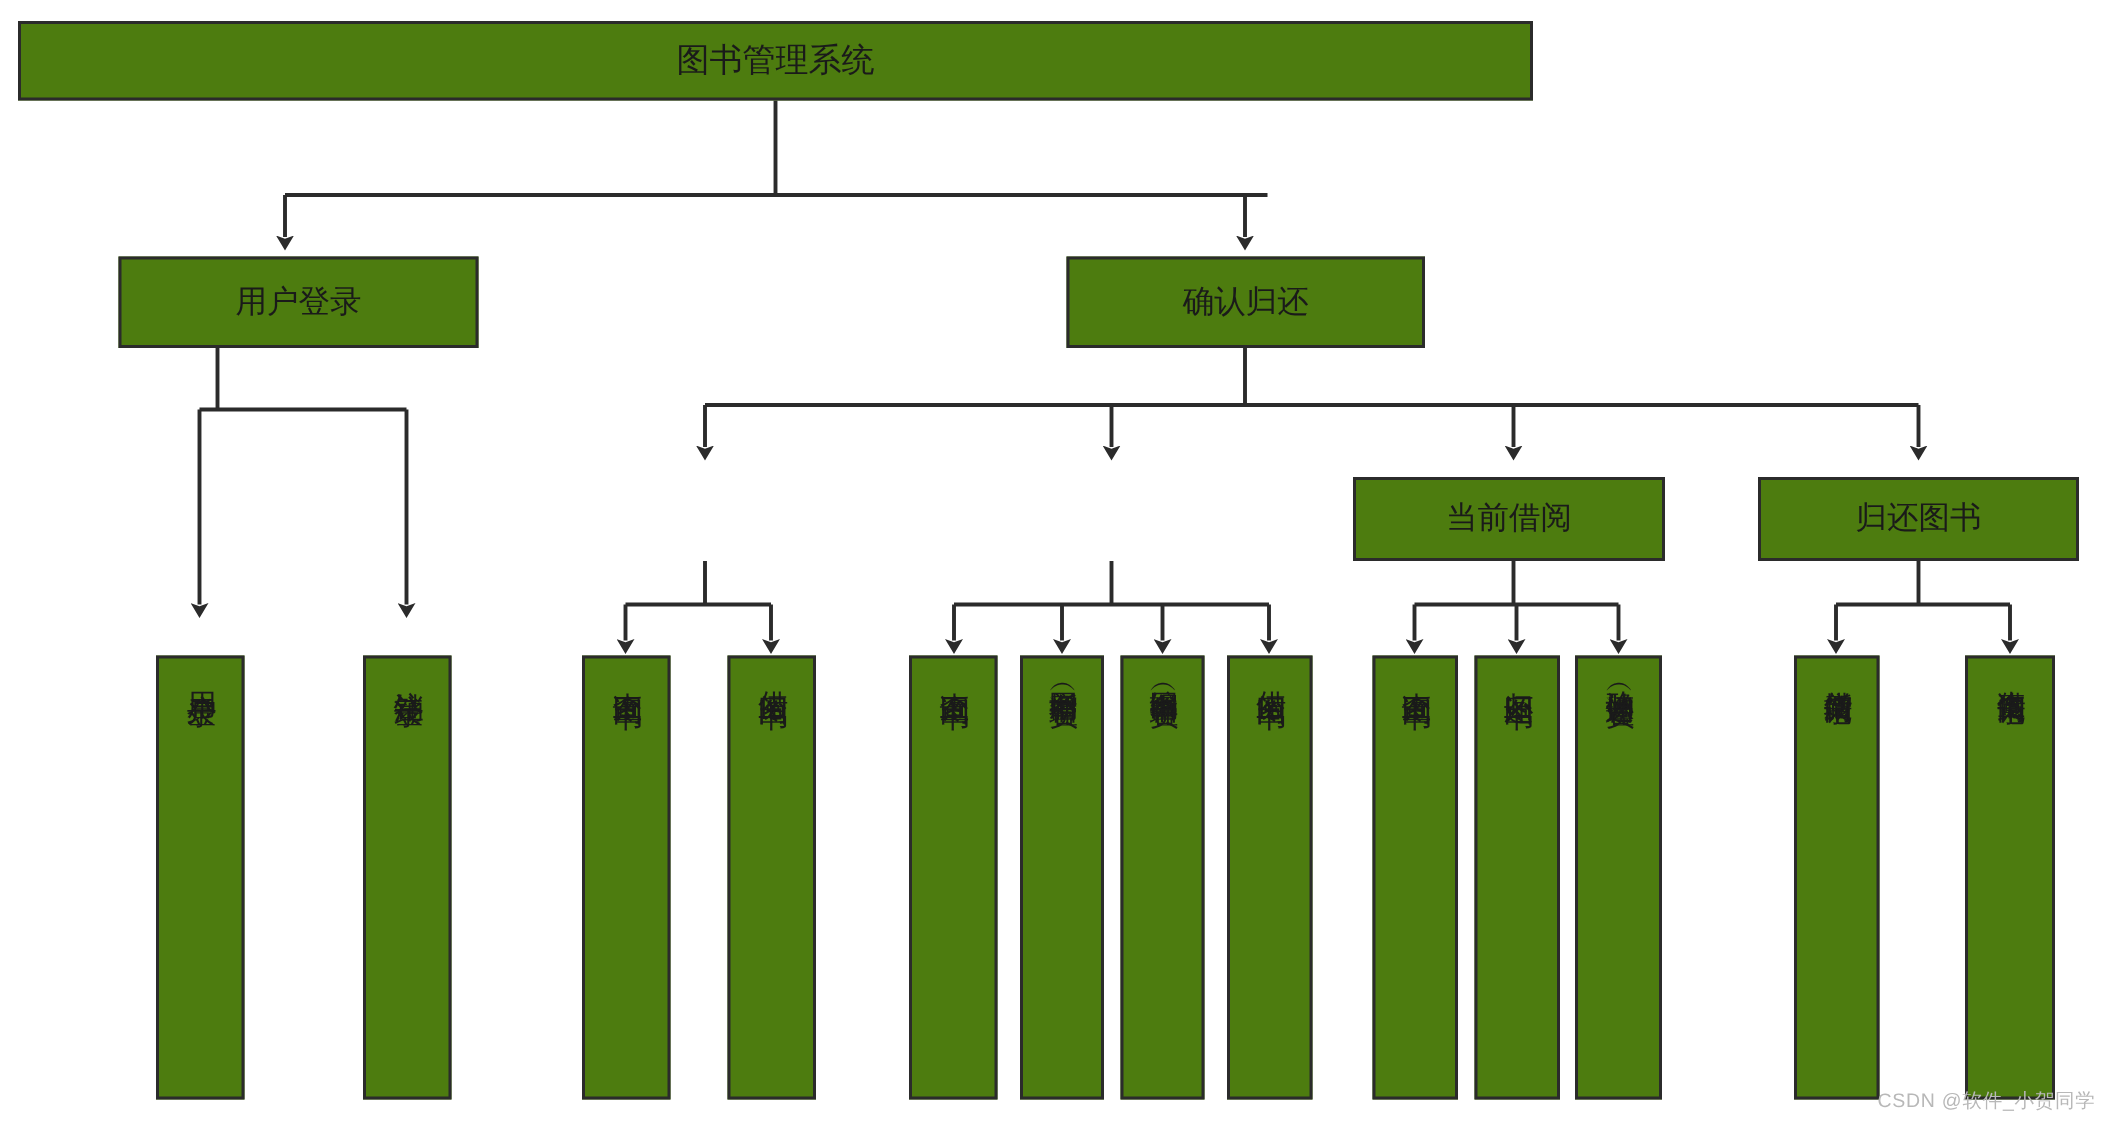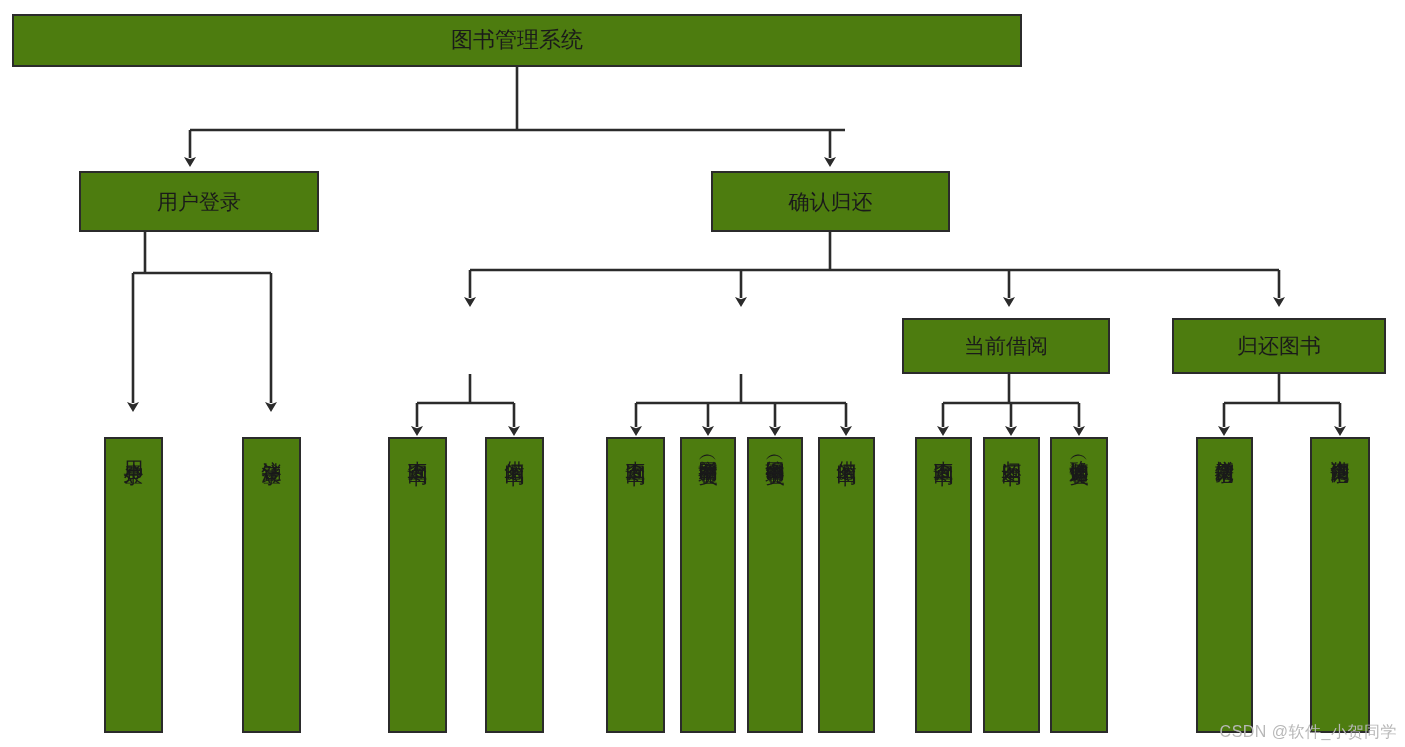--- a/index.html
+++ b/index.html
@@ -65,21 +65,21 @@
     white-space: nowrap;
   }
   .node.vert.narrow .node-label {
     font-size: 19px;
     letter-spacing: 1px;
   }
   #watermark {
     position: absolute;
     right: 8px;
     bottom: 4px;
-    font-size: 16px;
+    font-size: 13px;
     color: #b8b8b8;
     letter-spacing: 0.5px;
     z-index: 5;
     white-space: nowrap;
   }
 </style>
 </head>
 <body>
 
 <div id="diagram-root">

